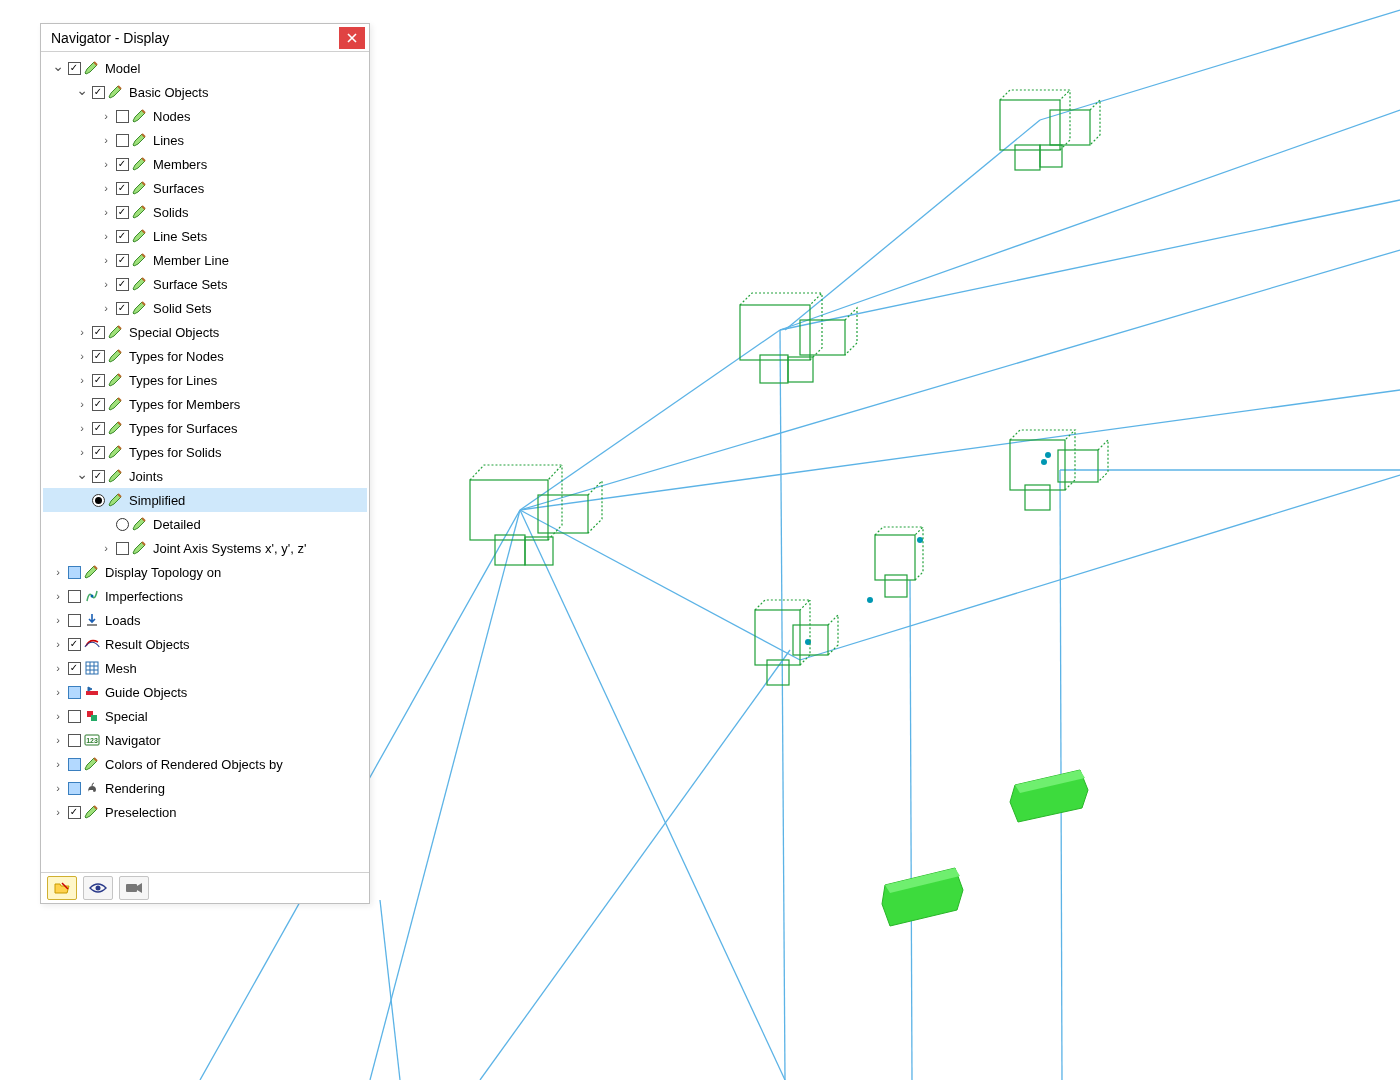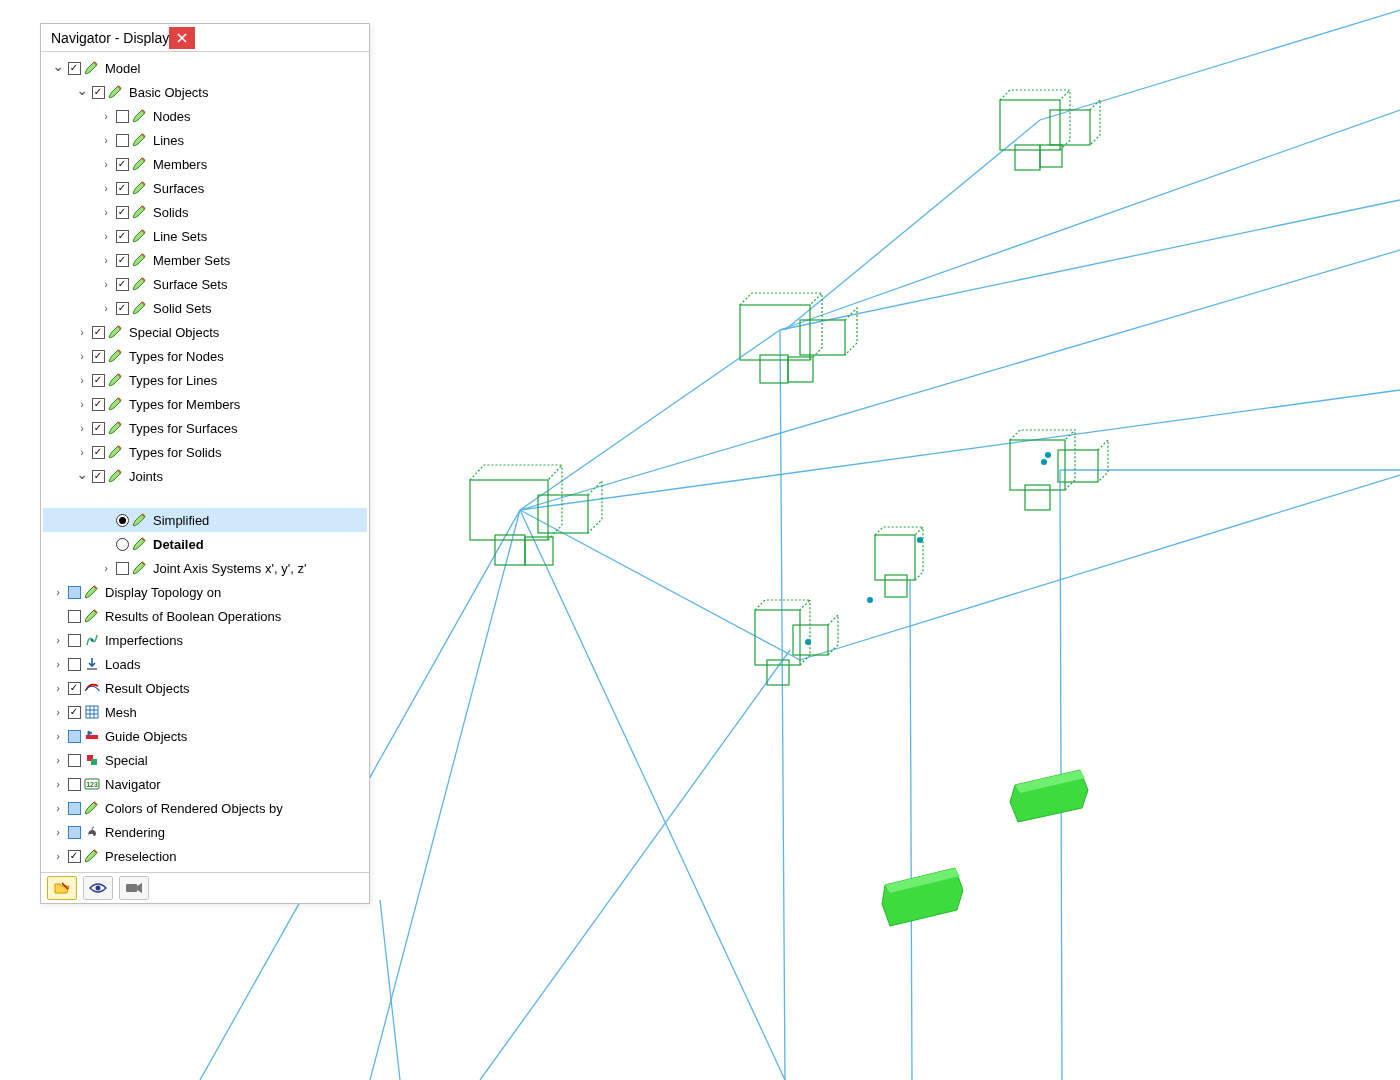--- a/index.html
+++ b/index.html
@@ -25,21 +25,21 @@
     top: 23px;
     width: 330px;
     background: #fff;
     border: 1px solid #bfbfbf;
     box-shadow: 2px 2px 6px rgba(0,0,0,0.08);
     z-index: 10;
   }
   .panel-header {
     display: flex;
     align-items: center;
-    justify-content: flex-start;
+    justify-content: space-between;
     height: 28px;
     padding: 0 0 0 10px;
     border-bottom: 1px solid #d0d0d0;
     background: #fff;
   }
   .panel-title { font-size: 14px; }
   .close-btn {
     width: 26px; height: 22px;
     background: #e04343;
     color: #fff;
@@ -348,21 +348,21 @@
         <span class="chev ">›</span>
         <span class="cbwrap">
           <span class="cb checked"></span>
         </span>
         <span class="ticon">
           <svg width="16" height="16" viewBox="0 0 16 16">
             <path d="M1,13 L3,9 L10,2 L13,5 L6,12 L2,14 Z" fill="#9fe07a" stroke="#3a8a2a"></path>
             <path d="M10,2 L13,5" stroke="#b56a2a" stroke-width="2"></path>
           </svg>
         </span>
-        <span class="tlabel">Member Sets</span>
+        <span class="tlabel">Member Line</span>
       </div>
       <div class="tree-row" style="padding-left: 56px;">
         <span class="chev ">›</span>
         <span class="cbwrap">
           <span class="cb checked"></span>
         </span>
         <span class="ticon">
           <svg width="16" height="16" viewBox="0 0 16 16">
             <path d="M1,13 L3,9 L10,2 L13,5 L6,12 L2,14 Z" fill="#9fe07a" stroke="#3a8a2a"></path>
             <path d="M10,2 L13,5" stroke="#b56a2a" stroke-width="2"></path>
@@ -467,34 +467,34 @@
           <span class="cb checked"></span>
         </span>
         <span class="ticon">
           <svg width="16" height="16" viewBox="0 0 16 16">
             <path d="M1,13 L3,9 L10,2 L13,5 L6,12 L2,14 Z" fill="#9fe07a" stroke="#3a8a2a"></path>
             <path d="M10,2 L13,5" stroke="#b56a2a" stroke-width="2"></path>
           </svg>
         </span>
         <span class="tlabel">Joints</span>
       </div>
-      <div class="tree-row selected" style="padding-left: 56px; margin-top: 20px;">
+      <div class="tree-row selected" style="padding-left: 32px;">
         <span class="chev none"></span>
         <span class="cbwrap">
           <span class="radio on"></span>
         </span>
         <span class="ticon">
           <svg width="16" height="16" viewBox="0 0 16 16">
             <path d="M1,13 L3,9 L10,2 L13,5 L6,12 L2,14 Z" fill="#9fe07a" stroke="#3a8a2a"></path>
             <path d="M10,2 L13,5" stroke="#b56a2a" stroke-width="2"></path>
           </svg>
         </span>
         <span class="tlabel">Simplified</span>
       </div>
-      <div class="tree-row" style="padding-left: 56px; font-weight: bold;">
+      <div class="tree-row" style="padding-left: 56px;">
         <span class="chev none"></span>
         <span class="cbwrap">
           <span class="radio"></span>
         </span>
         <span class="ticon">
           <svg width="16" height="16" viewBox="0 0 16 16">
             <path d="M1,13 L3,9 L10,2 L13,5 L6,12 L2,14 Z" fill="#9fe07a" stroke="#3a8a2a"></path>
             <path d="M10,2 L13,5" stroke="#b56a2a" stroke-width="2"></path>
           </svg>
         </span>
@@ -518,33 +518,20 @@
         <span class="cbwrap">
           <span class="cb blue"></span>
         </span>
         <span class="ticon">
           <svg width="16" height="16" viewBox="0 0 16 16">
             <path d="M1,13 L3,9 L10,2 L13,5 L6,12 L2,14 Z" fill="#9fe07a" stroke="#3a8a2a"></path>
             <path d="M10,2 L13,5" stroke="#b56a2a" stroke-width="2"></path>
           </svg>
         </span>
         <span class="tlabel">Display Topology on</span>
-      </div>
-      <div class="tree-row" style="padding-left: 8px;">
-        <span class="chev none"></span>
-        <span class="cbwrap">
-          <span class="cb"></span>
-        </span>
-        <span class="ticon">
-          <svg width="16" height="16" viewBox="0 0 16 16">
-            <path d="M1,13 L3,9 L10,2 L13,5 L6,12 L2,14 Z" fill="#9fe07a" stroke="#3a8a2a"></path>
-            <path d="M10,2 L13,5" stroke="#b56a2a" stroke-width="2"></path>
-          </svg>
-        </span>
-        <span class="tlabel">Results of Boolean Operations</span>
       </div>
       <div class="tree-row" style="padding-left: 8px;">
         <span class="chev ">›</span>
         <span class="cbwrap">
           <span class="cb"></span>
         </span>
         <span class="ticon">
           <svg width="16" height="16" viewBox="0 0 16 16">
             <path d="M3,13 Q5,3 8,8 Q11,13 13,3" fill="none" stroke="#4a6" stroke-width="1.5"></path>
             <circle cx="8" cy="8" r="1.5" fill="#06a"></circle>

